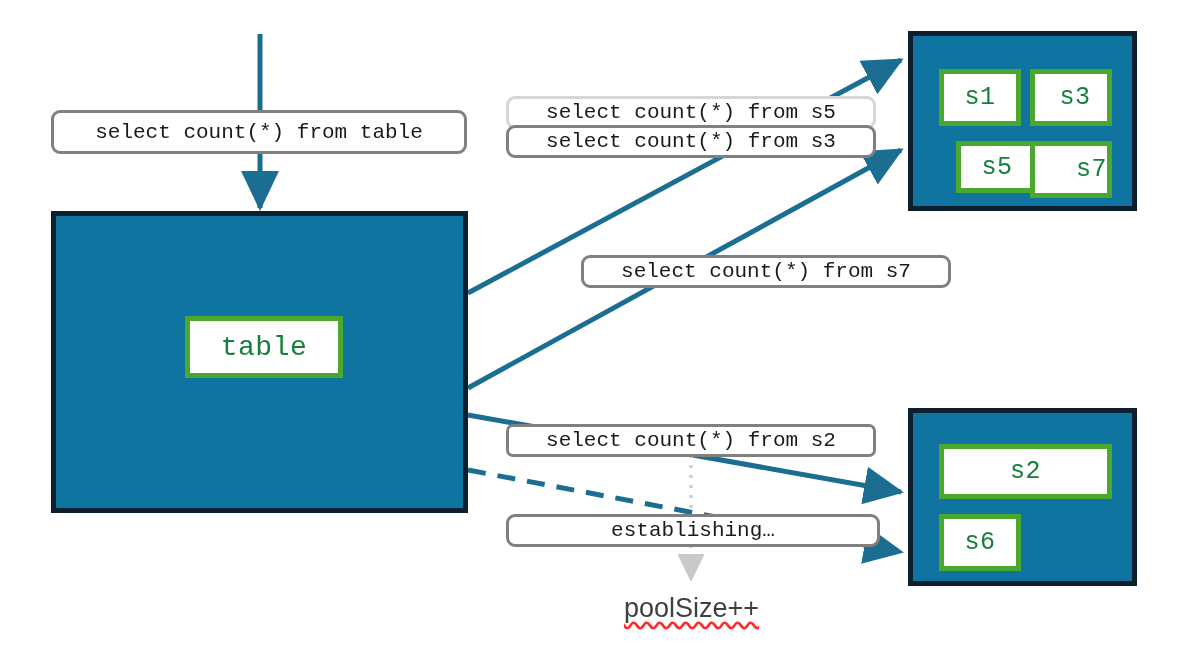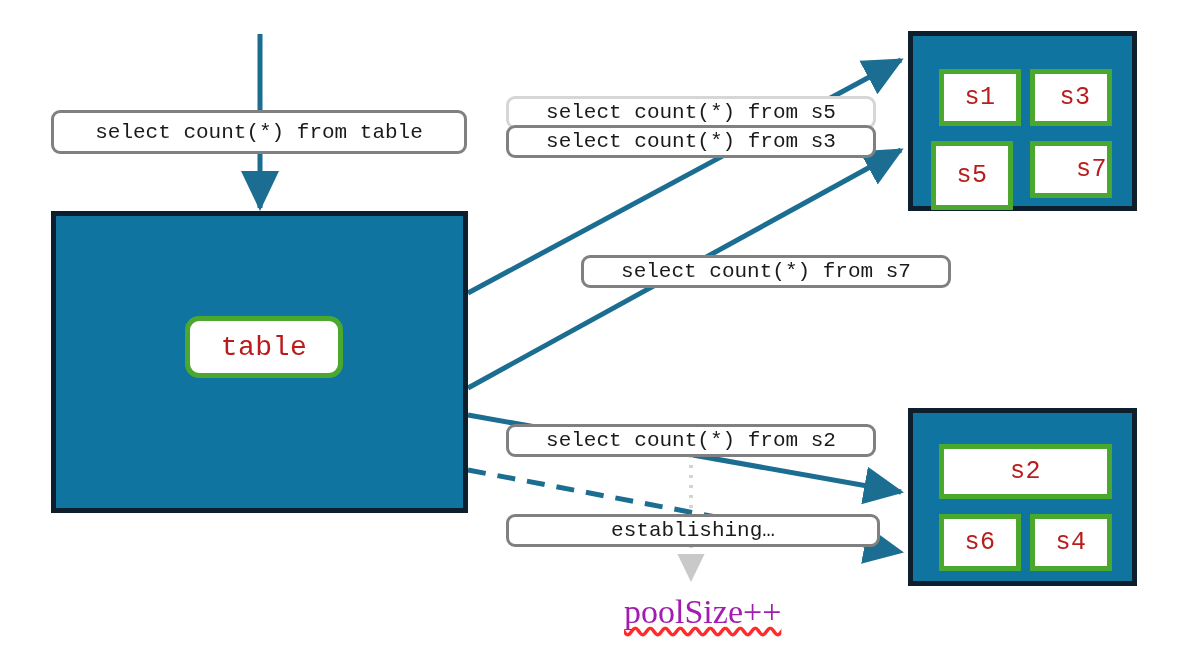--- a/index.html
+++ b/index.html
@@ -37,28 +37,27 @@
 
   
   .chip {
     position: absolute;
     background: #ffffff;
     border: 5px solid #4aa82e;
     box-sizing: border-box;
     display: flex;
     align-items: center;
     justify-content: center;
-    color: #b91c1c;
+    color: #15803d;
     font-family: "Liberation Mono", "DejaVu Sans Mono", monospace;
     font-size: 25px;
     letter-spacing: 0.5px;
   }
   .chip.big-label {
     font-size: 28px;
-    border-radius: 14px;
   }
 
   
   .label-box {
     position: absolute;
     background: #ffffff;
     border: 3px solid #808080;
     border-radius: 9px;
     box-sizing: border-box;
     display: flex;
@@ -73,23 +72,23 @@
     border-color: #d6d6d6;
     z-index: 3;
   }
   .label-box.on-top {
     z-index: 6;
   }
 
   
   .ghost-text {
     position: absolute;
-    color: #a21caf;
-    font-family: Liberation Serif, serif;
-    font-size: 34px;
+    color: #404040;
+    font-family: Liberation Sans, sans-serif;
+    font-size: 27px;
     white-space: nowrap;
     text-decoration: underline wavy #ff2a2a;
     text-decoration-skip-ink: none;
     text-underline-offset: 4px;
   }
 </style>
 </head>
 <body>
 
 <div id="canvas">
@@ -132,52 +131,49 @@
   </div>
 
   <div class="label-box on-top" style="left:506px; top:125px; width:370px; height:33px;">
     <span>select count(*) from s3</span>
   </div>
 
   <div class="label-box on-top" style="left:581px; top:255px; width:370px; height:33px;">
     <span>select count(*) from s7</span>
   </div>
 
-  <div class="label-box on-top" style="left:506px; top:424px; width:370px; height:33px;">
+  <div class="label-box on-top" style="left:506px; top:424px; width:370px; height:33px;border-radius:7px;">
     <span>select count(*) from s2</span>
   </div>
 
   <div class="label-box on-top" style="left:506px; top:514px; width:374px; height:33px;">
     <span>establishing…</span>
   </div>
 
   <div class="ghost-text" style="left:624px; top:593px;">
     <span>poolSize++</span>
   </div>
 
   <div class="teal-box" style="left:908px; top:31px; width:229px; height:180px;">
     <div class="chip" style="left:26px; top:33px; width:82px; height:57px;">
       <span>s1</span>
     </div>
     <div class="chip" style="left:117px; top:33px; width:82px; height:57px;padding-left:8px;">
       <span>s3</span>
     </div>
-    <div class="chip" style="left:18px; top:105px; width:82px; height:69px;">
+    <div class="chip" style="left:43px; top:105px; width:82px; height:52px;">
       <span>s5</span>
     </div>
     <div class="chip" style="left:117px; top:105px; width:82px; height:57px;justify-content:flex-end;">
       <span>s7</span>
     </div>
   </div>
 
   <div class="teal-box" style="left:908px; top:408px; width:229px; height:178px;">
     <div class="chip" style="left:26px; top:31px; width:173px; height:55px;">
       <span>s2</span>
     </div>
     <div class="chip" style="left:26px; top:101px; width:82px; height:57px;">
       <span>s6</span>
     </div>
-    <div class="chip" style="left:117px; top:101px; width:82px; height:57px;">
-      <span>s4</span>
-    </div>
   </div>
 
 </div>
 
 </body></html>

